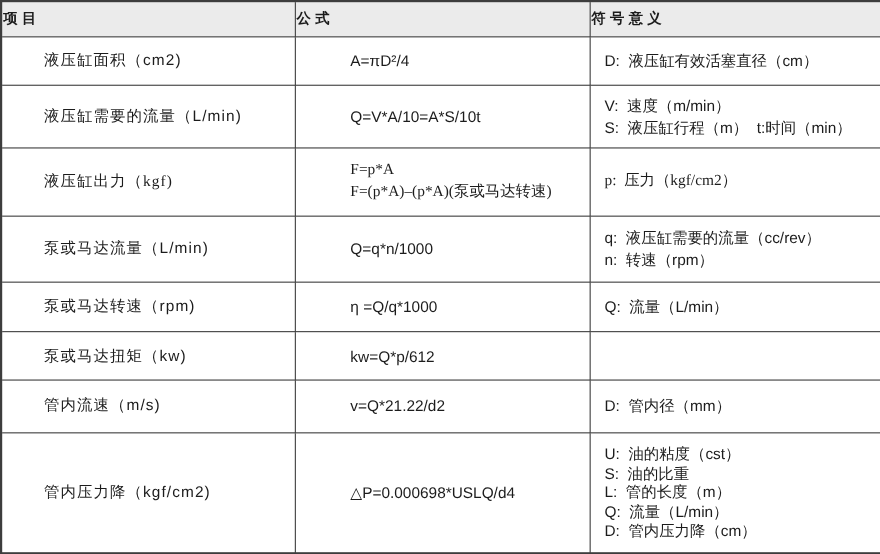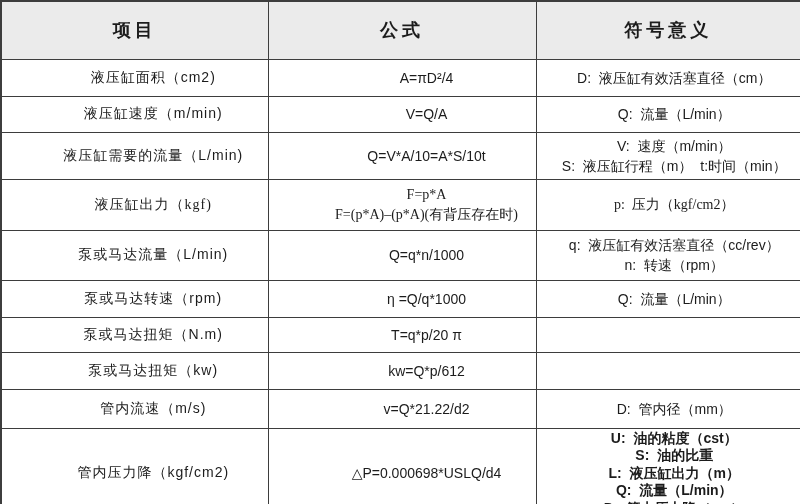--- a/index.html
+++ b/index.html
@@ -27,45 +27,44 @@
   table.formula-table th,
   table.formula-table td {
     border: 1px solid #3d3d3d;
     box-sizing: border-box;
     vertical-align: middle;
     font-size: 14px;
   }
   table.formula-table th {
     background: #ebebeb;
     font-weight: bold;
-    font-size: 18px;
+    font-size: 13px;
     letter-spacing: 4px;
-    text-align: center;
-    height: 58px;
+    text-align: left;
+    height: 32px;
   }
   td.item-cell {
-    text-align: center;
+    text-align: left;
     padding-left: 38px;
     letter-spacing: 1px;
   }
   td.formula-cell {
-    text-align: center;
+    text-align: left;
     padding-left: 50px;
   }
   td.symbols-cell {
-    text-align: center;
+    text-align: left;
     padding-left: 13px;
   }
   .cell-line {
     line-height: 20px;
     white-space: pre;
   }
   tr.tight .symbols-cell .cell-line {
     line-height: 17.5px;
-    font-weight: bold;
   }
 </style>
 </head>
 <body>
 
 <div class="wrap">
   <table class="formula-table">
     <colgroup>
         <col class="c1">
         <col class="c2">
@@ -81,74 +80,58 @@
     <tbody>
       <tr style="height:37px;">
         <td class="item-cell">液压缸面积（cm2)</td>
         <td class="formula-cell">
           <div class="cell-line">A=πD²/4</div>
         </td>
         <td class="symbols-cell">
           <div class="cell-line">D:  液压缸有效活塞直径（cm）</div>
         </td>
       </tr>
-      <tr style="height:36px;">
-        <td class="item-cell">液压缸速度（m/min)</td>
-        <td class="formula-cell">
-          <div class="cell-line">V=Q/A</div>
-        </td>
-        <td class="symbols-cell">
-          <div class="cell-line">Q:  流量（L/min）</div>
-        </td>
-      </tr>
       <tr style="height:47px;margin-left:39px;">
         <td class="item-cell">液压缸需要的流量（L/min)</td>
         <td class="formula-cell">
           <div class="cell-line">Q=V*A/10=A*S/10t</div>
         </td>
         <td class="symbols-cell">
           <div class="cell-line">V:  速度（m/min）</div>
           <div class="cell-line">S:  液压缸行程（m）  t:时间（min）</div>
         </td>
       </tr>
       <tr style="height:51px;font-family:Liberation Serif, serif;">
         <td class="item-cell">液压缸出力（kgf)</td>
         <td class="formula-cell">
           <div class="cell-line">F=p*A</div>
-          <div class="cell-line">F=(p*A)–(p*A)(有背压存在时)</div>
+          <div class="cell-line">F=(p*A)–(p*A)(泵或马达转速)</div>
         </td>
         <td class="symbols-cell">
           <div class="cell-line">p:  压力（kgf/cm2）</div>
         </td>
       </tr>
       <tr style="height:50px;">
         <td class="item-cell">泵或马达流量（L/min)</td>
         <td class="formula-cell">
           <div class="cell-line">Q=q*n/1000</div>
         </td>
         <td class="symbols-cell">
-          <div class="cell-line">q:  液压缸有效活塞直径（cc/rev）</div>
+          <div class="cell-line">q:  液压缸需要的流量（cc/rev）</div>
           <div class="cell-line">n:  转速（rpm）</div>
         </td>
       </tr>
       <tr style="height:37px;">
         <td class="item-cell">泵或马达转速（rpm)</td>
         <td class="formula-cell">
           <div class="cell-line">η =Q/q*1000</div>
         </td>
         <td class="symbols-cell">
           <div class="cell-line">Q:  流量（L/min）</div>
         </td>
-      </tr>
-      <tr style="height:35px;">
-        <td class="item-cell">泵或马达扭矩（N.m)</td>
-        <td class="formula-cell">
-          <div class="cell-line">T=q*p/20 π</div>
-        </td>
-        <td class="symbols-cell"></td>
       </tr>
       <tr style="height:37px;">
         <td class="item-cell">泵或马达扭矩（kw)</td>
         <td class="formula-cell">
           <div class="cell-line">kw=Q*p/612</div>
         </td>
         <td class="symbols-cell"></td>
       </tr>
       <tr style="height:39px;">
         <td class="item-cell">管内流速（m/s)</td>
@@ -160,20 +143,20 @@
         </td>
       </tr>
       <tr class="tight" style="height:91px;">
         <td class="item-cell">管内压力降（kgf/cm2)</td>
         <td class="formula-cell">
           <div class="cell-line">△P=0.000698*USLQ/d4</div>
         </td>
         <td class="symbols-cell">
           <div class="cell-line">U:  油的粘度（cst）</div>
           <div class="cell-line">S:  油的比重</div>
-          <div class="cell-line">L:  液压缸出力（m）</div>
+          <div class="cell-line">L:  管的长度（m）</div>
           <div class="cell-line">Q:  流量（L/min）</div>
           <div class="cell-line">D:  管内压力降（cm）</div>
         </td>
       </tr>
     </tbody>
   </table>
 </div>
 
 </body></html>

